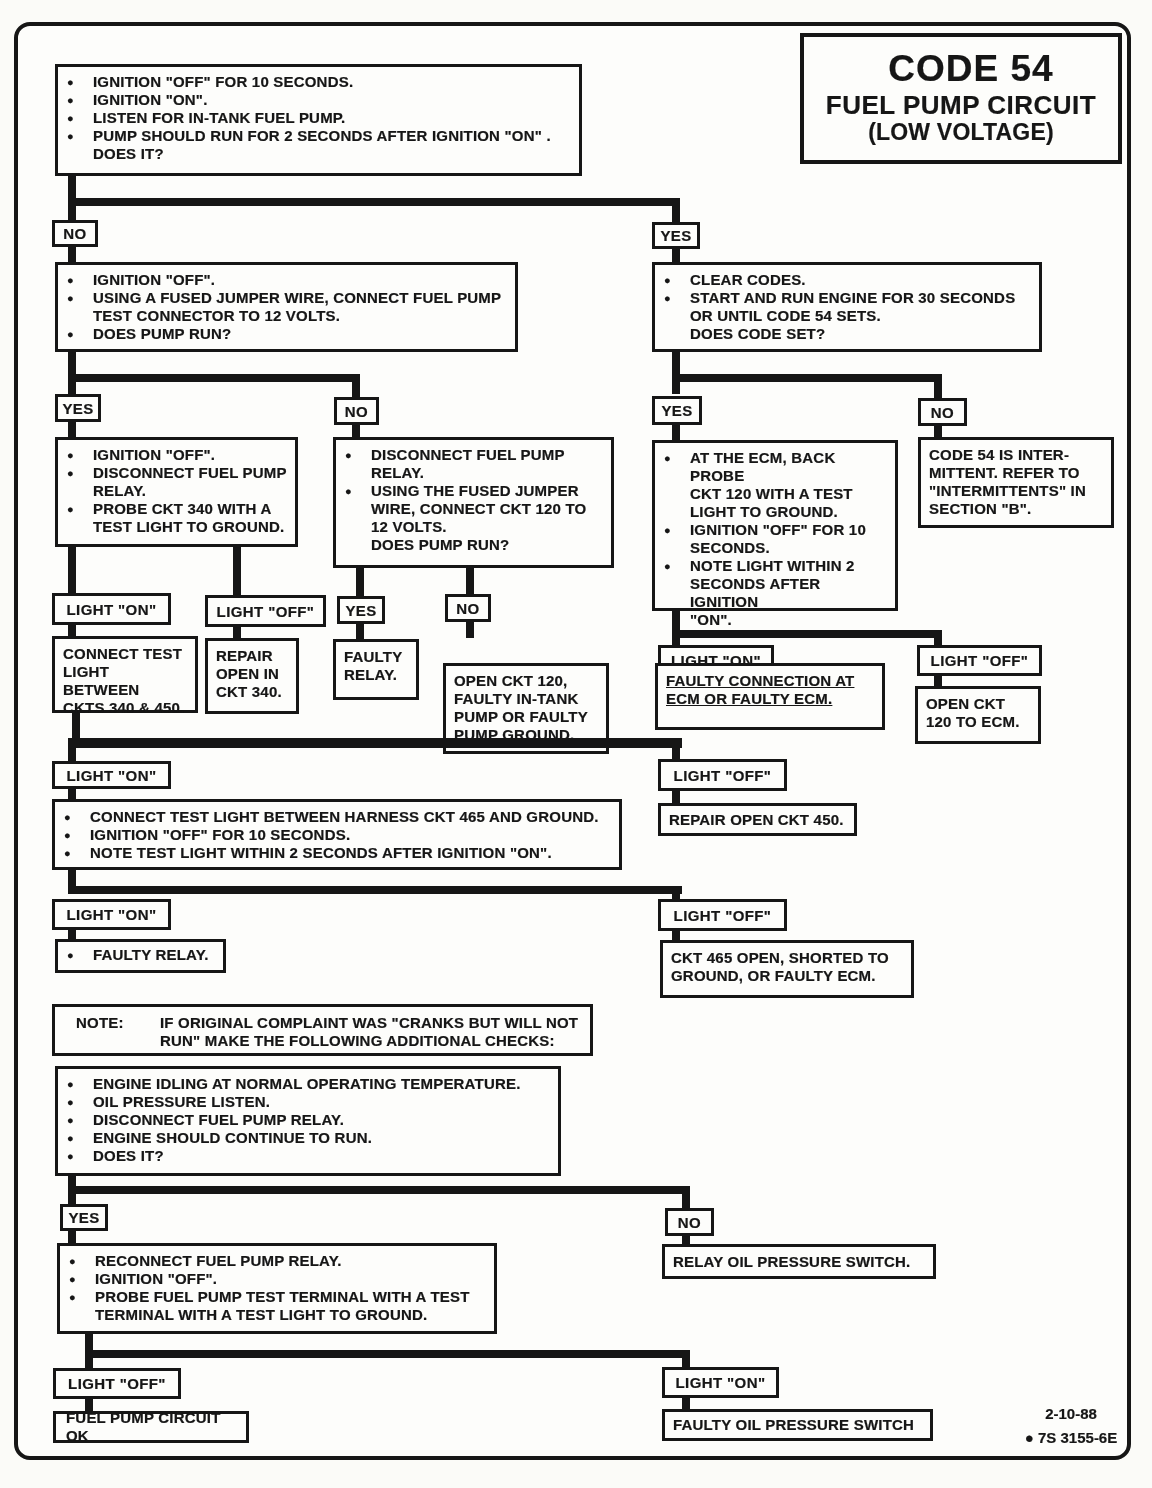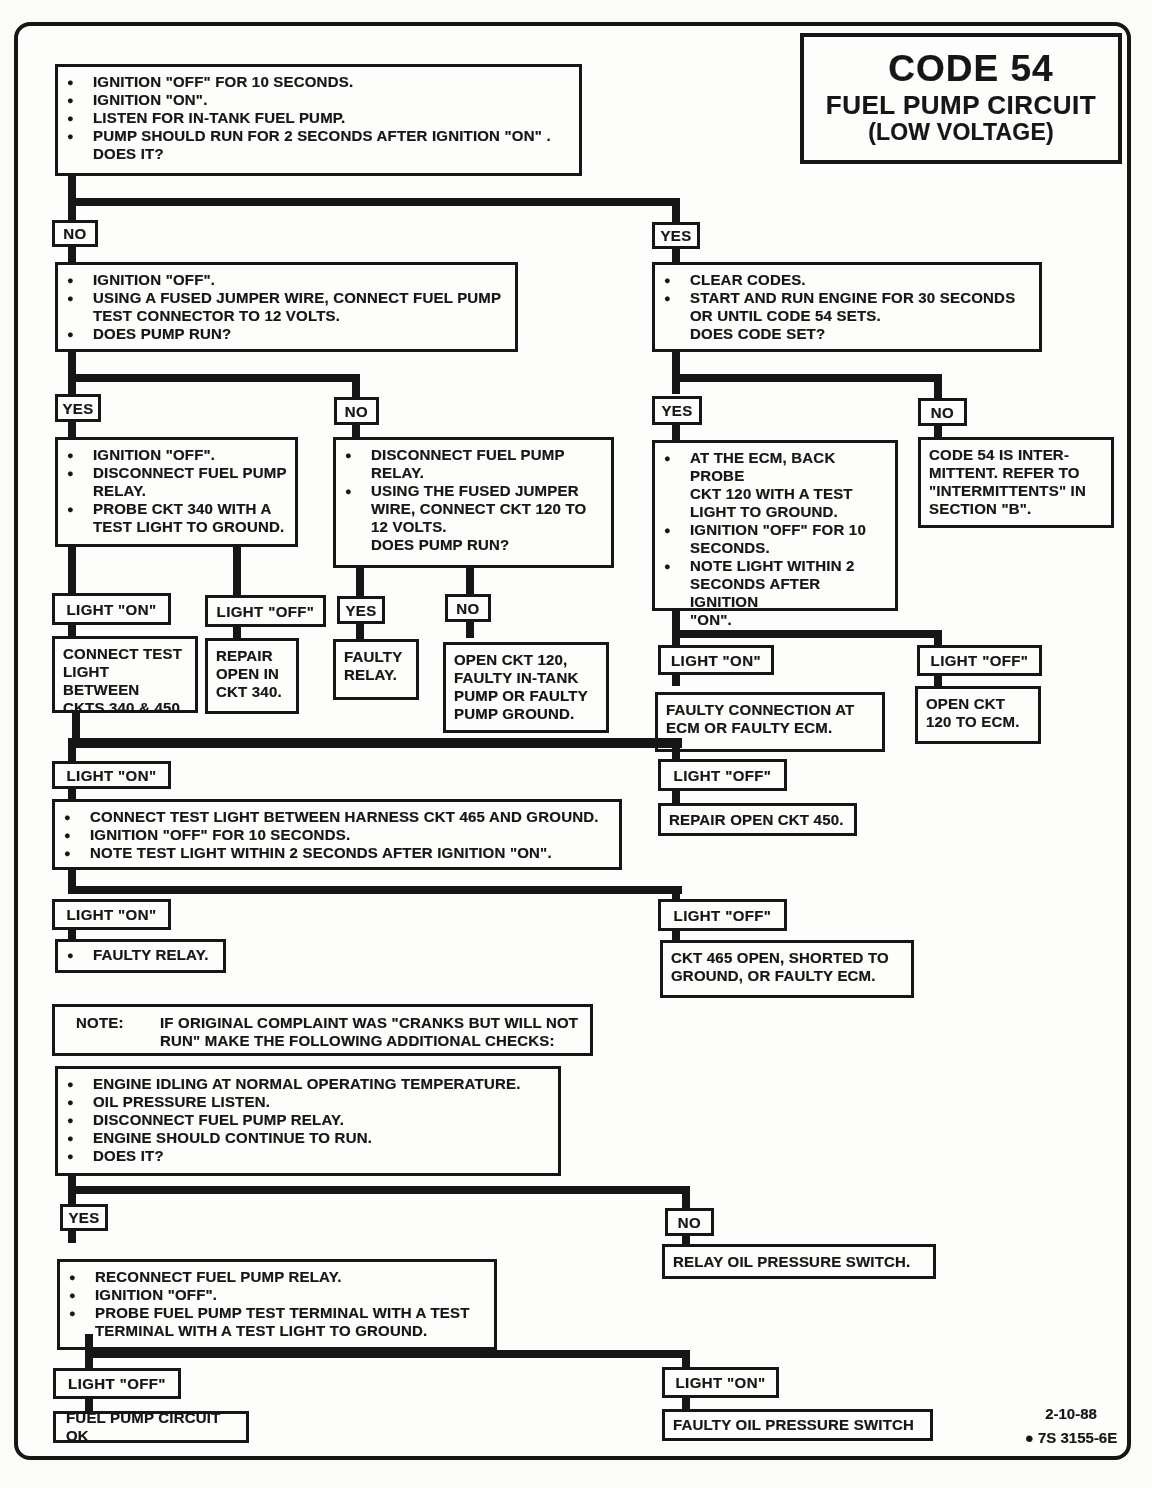--- a/index.html
+++ b/index.html
@@ -184,36 +184,36 @@
 <div class="ln" style="left:356px; top:568px; width:8px; height:28px;"></div>
 <div class="ln" style="left:466px; top:568px; width:8px; height:26px;"></div>
 <div class="lbl" style="left:337px; top:596px; width:48px; height:28px;">YES</div>
 <div class="lbl" style="left:445px; top:594px; width:46px; height:28px;">NO</div>
 <div class="ln" style="left:356px; top:624px; width:8px; height:15px;"></div>
 <div class="ln" style="left:466px; top:622px; width:8px; height:16px;"></div>
 <div class="box" style="left:333px; top:639px; width:86px; height:61px;">
   <div class="txt">FAULTY
 RELAY.</div>
 </div>
-<div class="box" style="left:443px; top:642px; width:166px; height:91px;">
+<div class="box" style="left:443px; top:663px; width:166px; height:91px;">
   <div class="txt">OPEN CKT 120,
 FAULTY IN-TANK
 PUMP OR FAULTY
 PUMP GROUND.</div>
 </div>
 
 <div class="ln" style="left:672px; top:611px; width:8px; height:25px;"></div>
 <div class="ln" style="left:672px; top:630px; width:270px; height:8px;"></div>
 <div class="ln" style="left:672px; top:638px; width:8px; height:7px;"></div>
 <div class="ln" style="left:934px; top:630px; width:8px; height:15px;"></div>
 <div class="lbl" style="left:658px; top:645px; width:116px; height:30px;">LIGHT "ON"</div>
 <div class="lbl" style="left:917px; top:645px; width:125px; height:31px;">LIGHT "OFF"</div>
 <div class="ln" style="left:672px; top:675px; width:8px; height:11px;"></div>
 <div class="ln" style="left:934px; top:676px; width:8px; height:10px;"></div>
-<div class="box" style="left:655px; top:692px; width:230px; height:60px;">
+<div class="box" style="left:655px; top:663px; width:230px; height:67px;text-decoration:underline;">
   <div class="txt">FAULTY CONNECTION AT
 ECM OR FAULTY ECM.</div>
 </div>
 <div class="box" style="left:915px; top:686px; width:126px; height:58px;">
   <div class="txt">OPEN CKT
 120 TO ECM.</div>
 </div>
 
 <div class="ln" style="left:72px; top:713px; width:8px; height:27px;"></div>
 <div class="ln" style="left:68px; top:738px; width:614px; height:10px;"></div>
@@ -283,21 +283,21 @@
 </div>
 
 <div class="ln" style="left:68px; top:1176px; width:8px; height:28px;"></div>
 <div class="ln" style="left:68px; top:1186px; width:622px; height:8px;"></div>
 <div class="ln" style="left:682px; top:1186px; width:8px; height:22px;"></div>
 <div class="lbl" style="left:60px; top:1204px; width:48px; height:27px;">YES</div>
 <div class="lbl" style="left:665px; top:1208px; width:49px; height:28px;">NO</div>
 <div class="ln" style="left:68px; top:1231px; width:8px; height:12px;"></div>
 <div class="ln" style="left:682px; top:1236px; width:8px; height:8px;"></div>
 
-<div class="box bl" style="left:57px; top:1243px; width:440px; height:91px;margin-top:16px;">
+<div class="box bl" style="left:57px; top:1243px; width:440px; height:91px;">
   <div class="b-row">
       <span>RECONNECT FUEL PUMP RELAY.</span>
     </div>
   <div class="b-row">
       <span>IGNITION "OFF".</span>
     </div>
   <div class="b-row">
       <span>PROBE FUEL PUMP TEST TERMINAL WITH A TEST
 TERMINAL WITH A TEST LIGHT TO GROUND.</span>
     </div>

